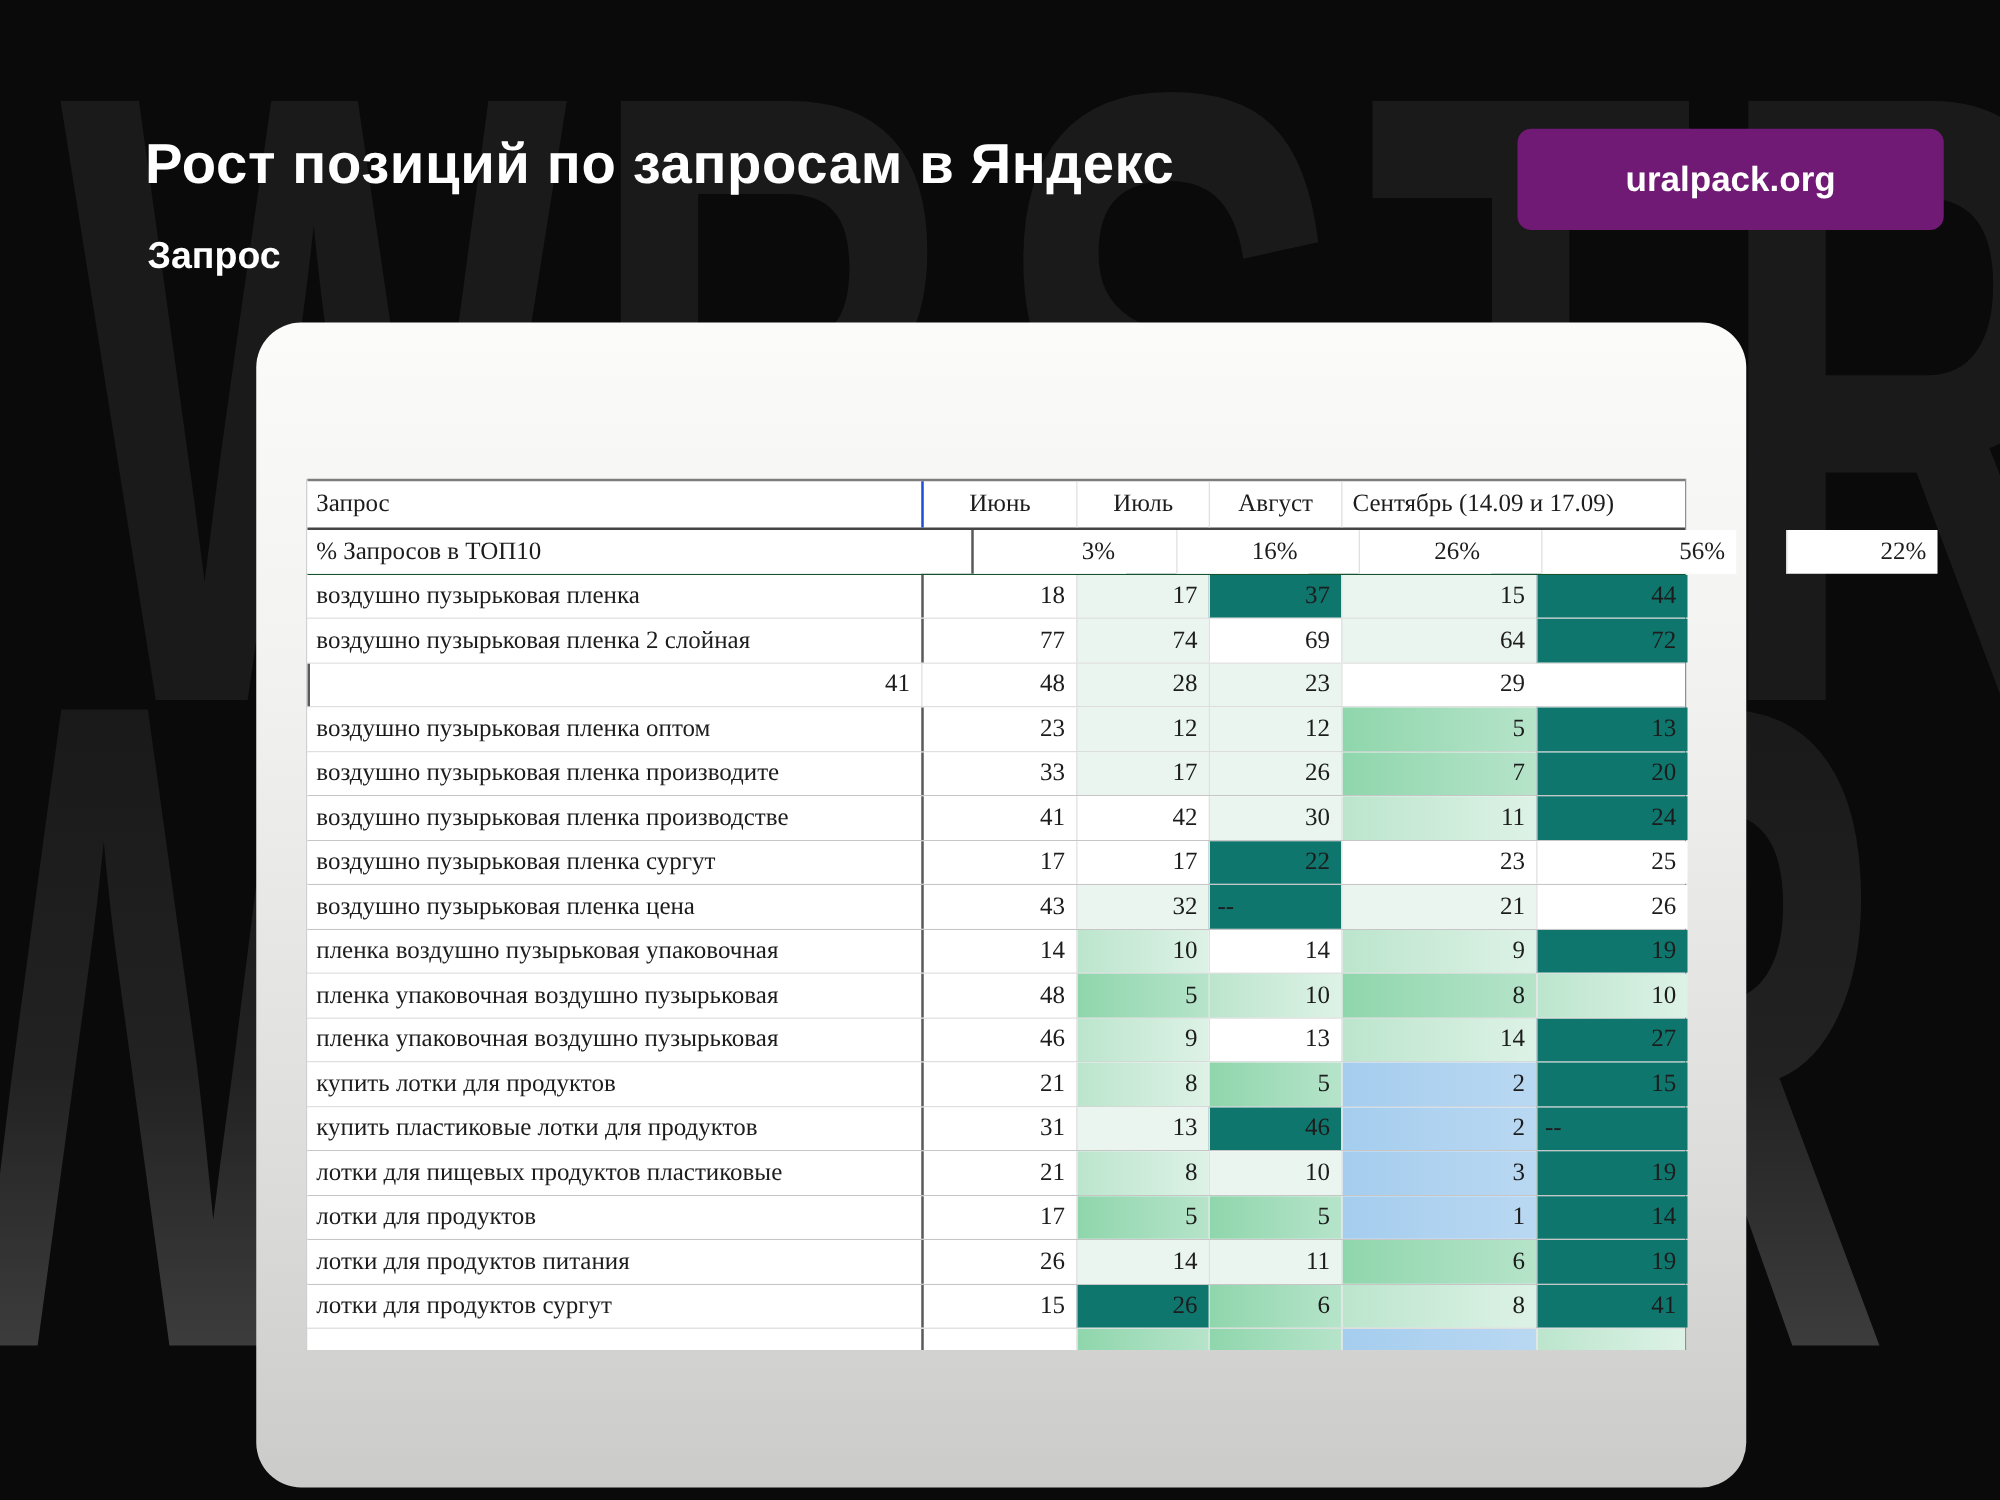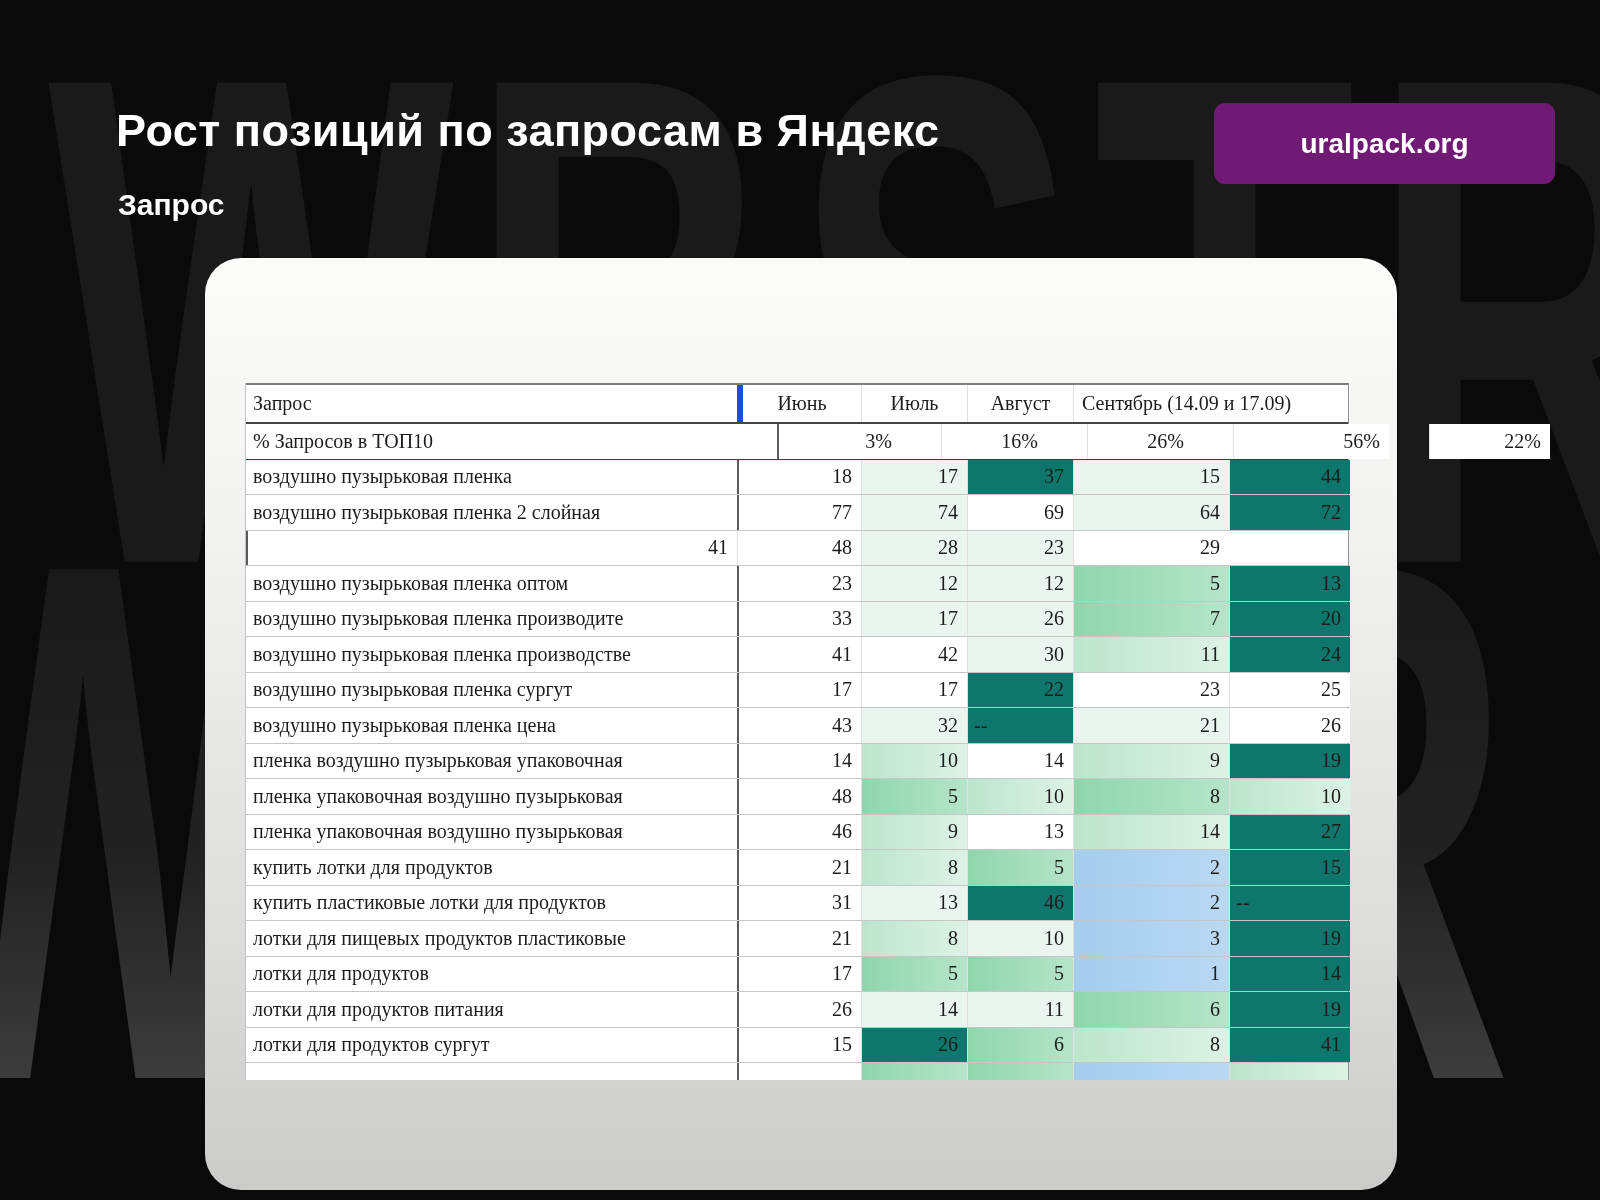--- a/index.html
+++ b/index.html
@@ -63,21 +63,21 @@
   .cell{
     display:flex;align-items:center;box-sizing:border-box;
     font-size:20px;white-space:nowrap;overflow:hidden;
   }
   .cell.label{padding-left:7px;justify-content:flex-start;}
   .cell.num{justify-content:flex-end;padding-right:9px;border-left:1px solid #e0e0e0;}
   .cell.num.c0{border-left:2px solid #5a5a5a;}
   .cell.num.dash{justify-content:flex-start;padding-left:6px;}
   .thead .cell{font-size:20px;}
   .thead .m{justify-content:center;border-left:1px solid #e0e0e0;}
-  .thead .m.c0{border-left:6px solid #1d4ed8;}
+  .thead .m.c0{border-left:2px solid #1d4ed8;}
   .thead .sep{justify-content:flex-start;padding-left:8px;border-left:1px solid #e0e0e0;}
   
   .w {background:#ffffff;}
   .g1{background:#e9f5ee;}
   .g2{background:linear-gradient(90deg,#bce5cd 0%,#ddf2e6 100%);}
   .g3{background:linear-gradient(90deg,#8fd6ac 0%,#b6e4ca 100%);}
   .p {background:#0f766e;}
   .b {background:linear-gradient(90deg,#a5cdee 0%,#b9d8f2 100%);}
 </style>
 </head>

